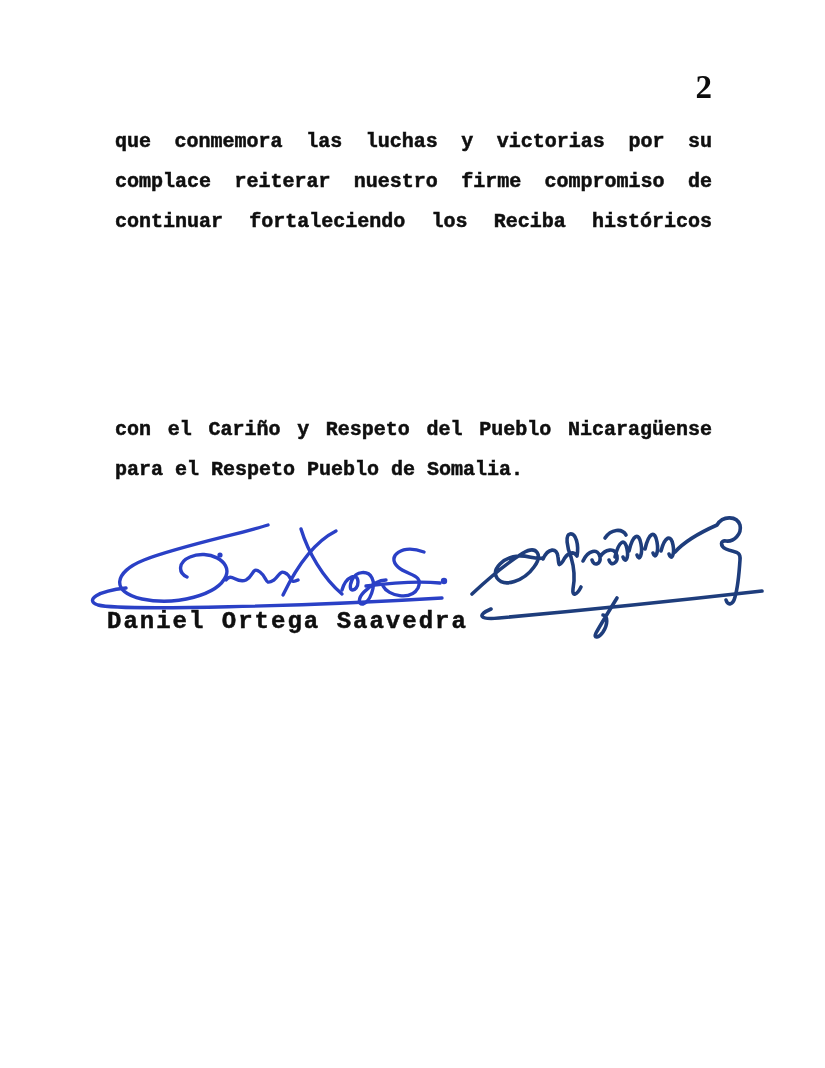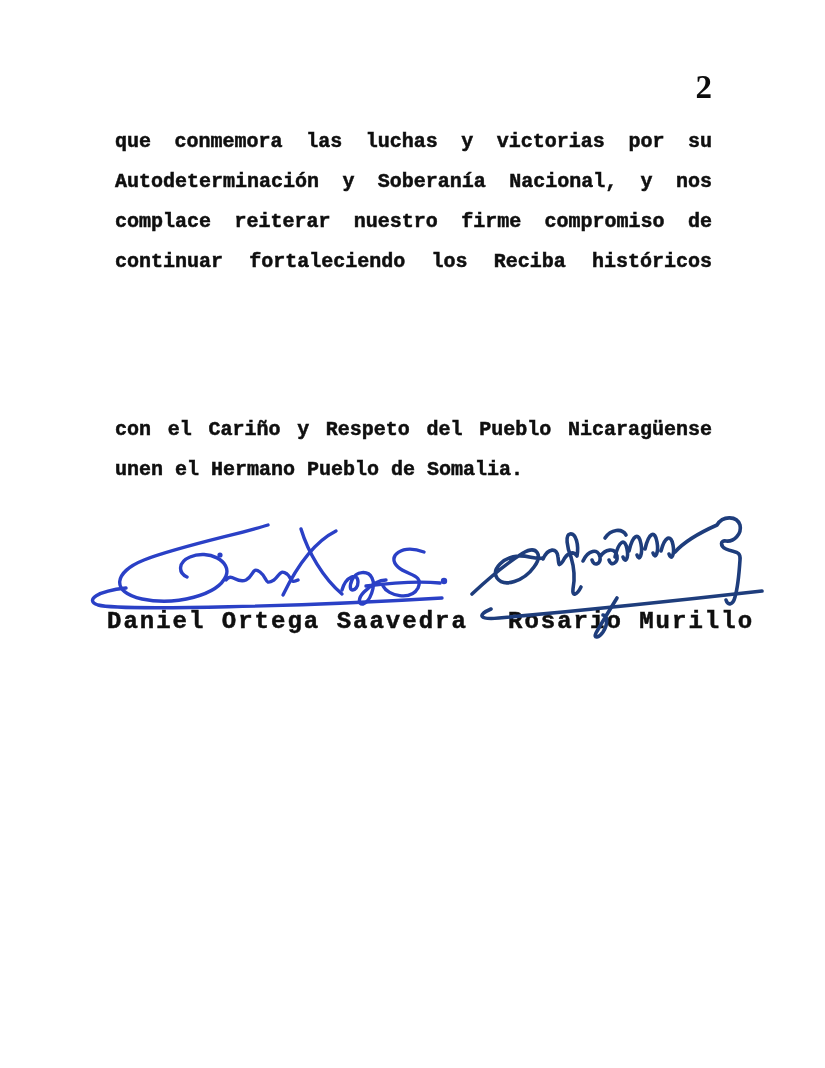--- a/index.html
+++ b/index.html
@@ -58,28 +58,27 @@
 </style>
 </head>
 <body>
 
 <div class="page">
 
   <div class="page-number">2</div>
 
   <div class="para para1">
     <div class="line">que conmemora las luchas y victorias por su</div>
-    <div class="line">Autodeterminación y Soberanía Nacional, y nos</div>
     <div class="line">complace reiterar nuestro firme compromiso de</div>
     <div class="line">continuar fortaleciendo los Reciba históricos</div>
   </div>
 
   <div class="para para2">
     <div class="line">con el Cariño y Respeto del Pueblo Nicaragüense</div>
-    <div class="line last">unen el Hermano Pueblo de Somalia.</div>
+    <div class="line last">para el Respeto Pueblo de Somalia.</div>
   </div>
 
   <svg class="sig sig-left" viewBox="0 0 375 100" aria-hidden="true">
     <g fill="none" stroke-width="3.4" stroke-linecap="round" stroke-linejoin="round" stroke="#2a40c6">
       <path d="M 188,7 C 160,16 100,28 64,42 C 34,54 30,74 62,81 C 96,88 138,77 146,58 C 152,43 128,31 110,39 C 98,44 98,55 107,59"></path>
       <path d="M 146,62 C 152,54 156,66 166,62 C 174,58 172,48 180,54 C 188,60 184,68 194,62 C 200,57 200,51 207,56 C 212,60 210,66 218,62"></path>
       <path d="M 203,77 C 216,50 234,24 256,13"></path>
       <path d="M 221,11 C 228,34 243,60 262,76"></path>
       <path d="M 262,72 C 266,58 278,54 278,64 C 278,74 266,76 272,62 C 276,53 288,52 292,60 C 296,68 290,84 283,86 C 278,87 278,80 284,74 C 290,68 298,62 306,62"></path>
       <path d="M 344,34 C 322,26 306,38 318,49 C 328,58 344,56 338,70 C 331,83 308,78 303,68"></path>
@@ -97,15 +96,14 @@
       <path d="M 128,56 C 133,45 143,43 145,52 C 146,59 139,62 137,55 M 145,52 C 150,44 160,42 162,51 C 163,58 156,62 154,55"></path>
       <path d="M 150,33 C 156,24 167,23 171,30"></path>
       <path d="M 160,52 C 164,35 170,33 172,44 C 174,53 170,59 168,52 M 174,46 C 178,29 184,27 186,39 C 188,50 184,57 182,50 M 190,44 C 194,27 200,25 202,37 C 204,48 200,55 198,48 M 206,46 C 210,31 216,29 218,40 C 220,50 216,56 214,49"></path>
       <path d="M 220,47 C 228,38 244,28 262,20 C 268,10 282,11 285,20 C 287,29 279,37 271,36 C 265,35 265,41 271,44 C 279,48 286,45 285,55 C 284,70 283,82 280,92 C 278,100 273,101 271,95"></path>
       <path d="M 36,104 C 22,110 24,115 44,113 C 110,107 210,97 307,86"></path>
       <path d="M 162,93 C 154,106 146,119 141,128 C 138,134 144,133 148,127 C 153,119 153,111 148,110"></path>
     </g>
   </svg>
 
   <div class="name name-left">Daniel Ortega Saavedra</div>
-  <div class="name name-right">Rosario Murillo</div>
 
 </div>
 
 </body></html>

